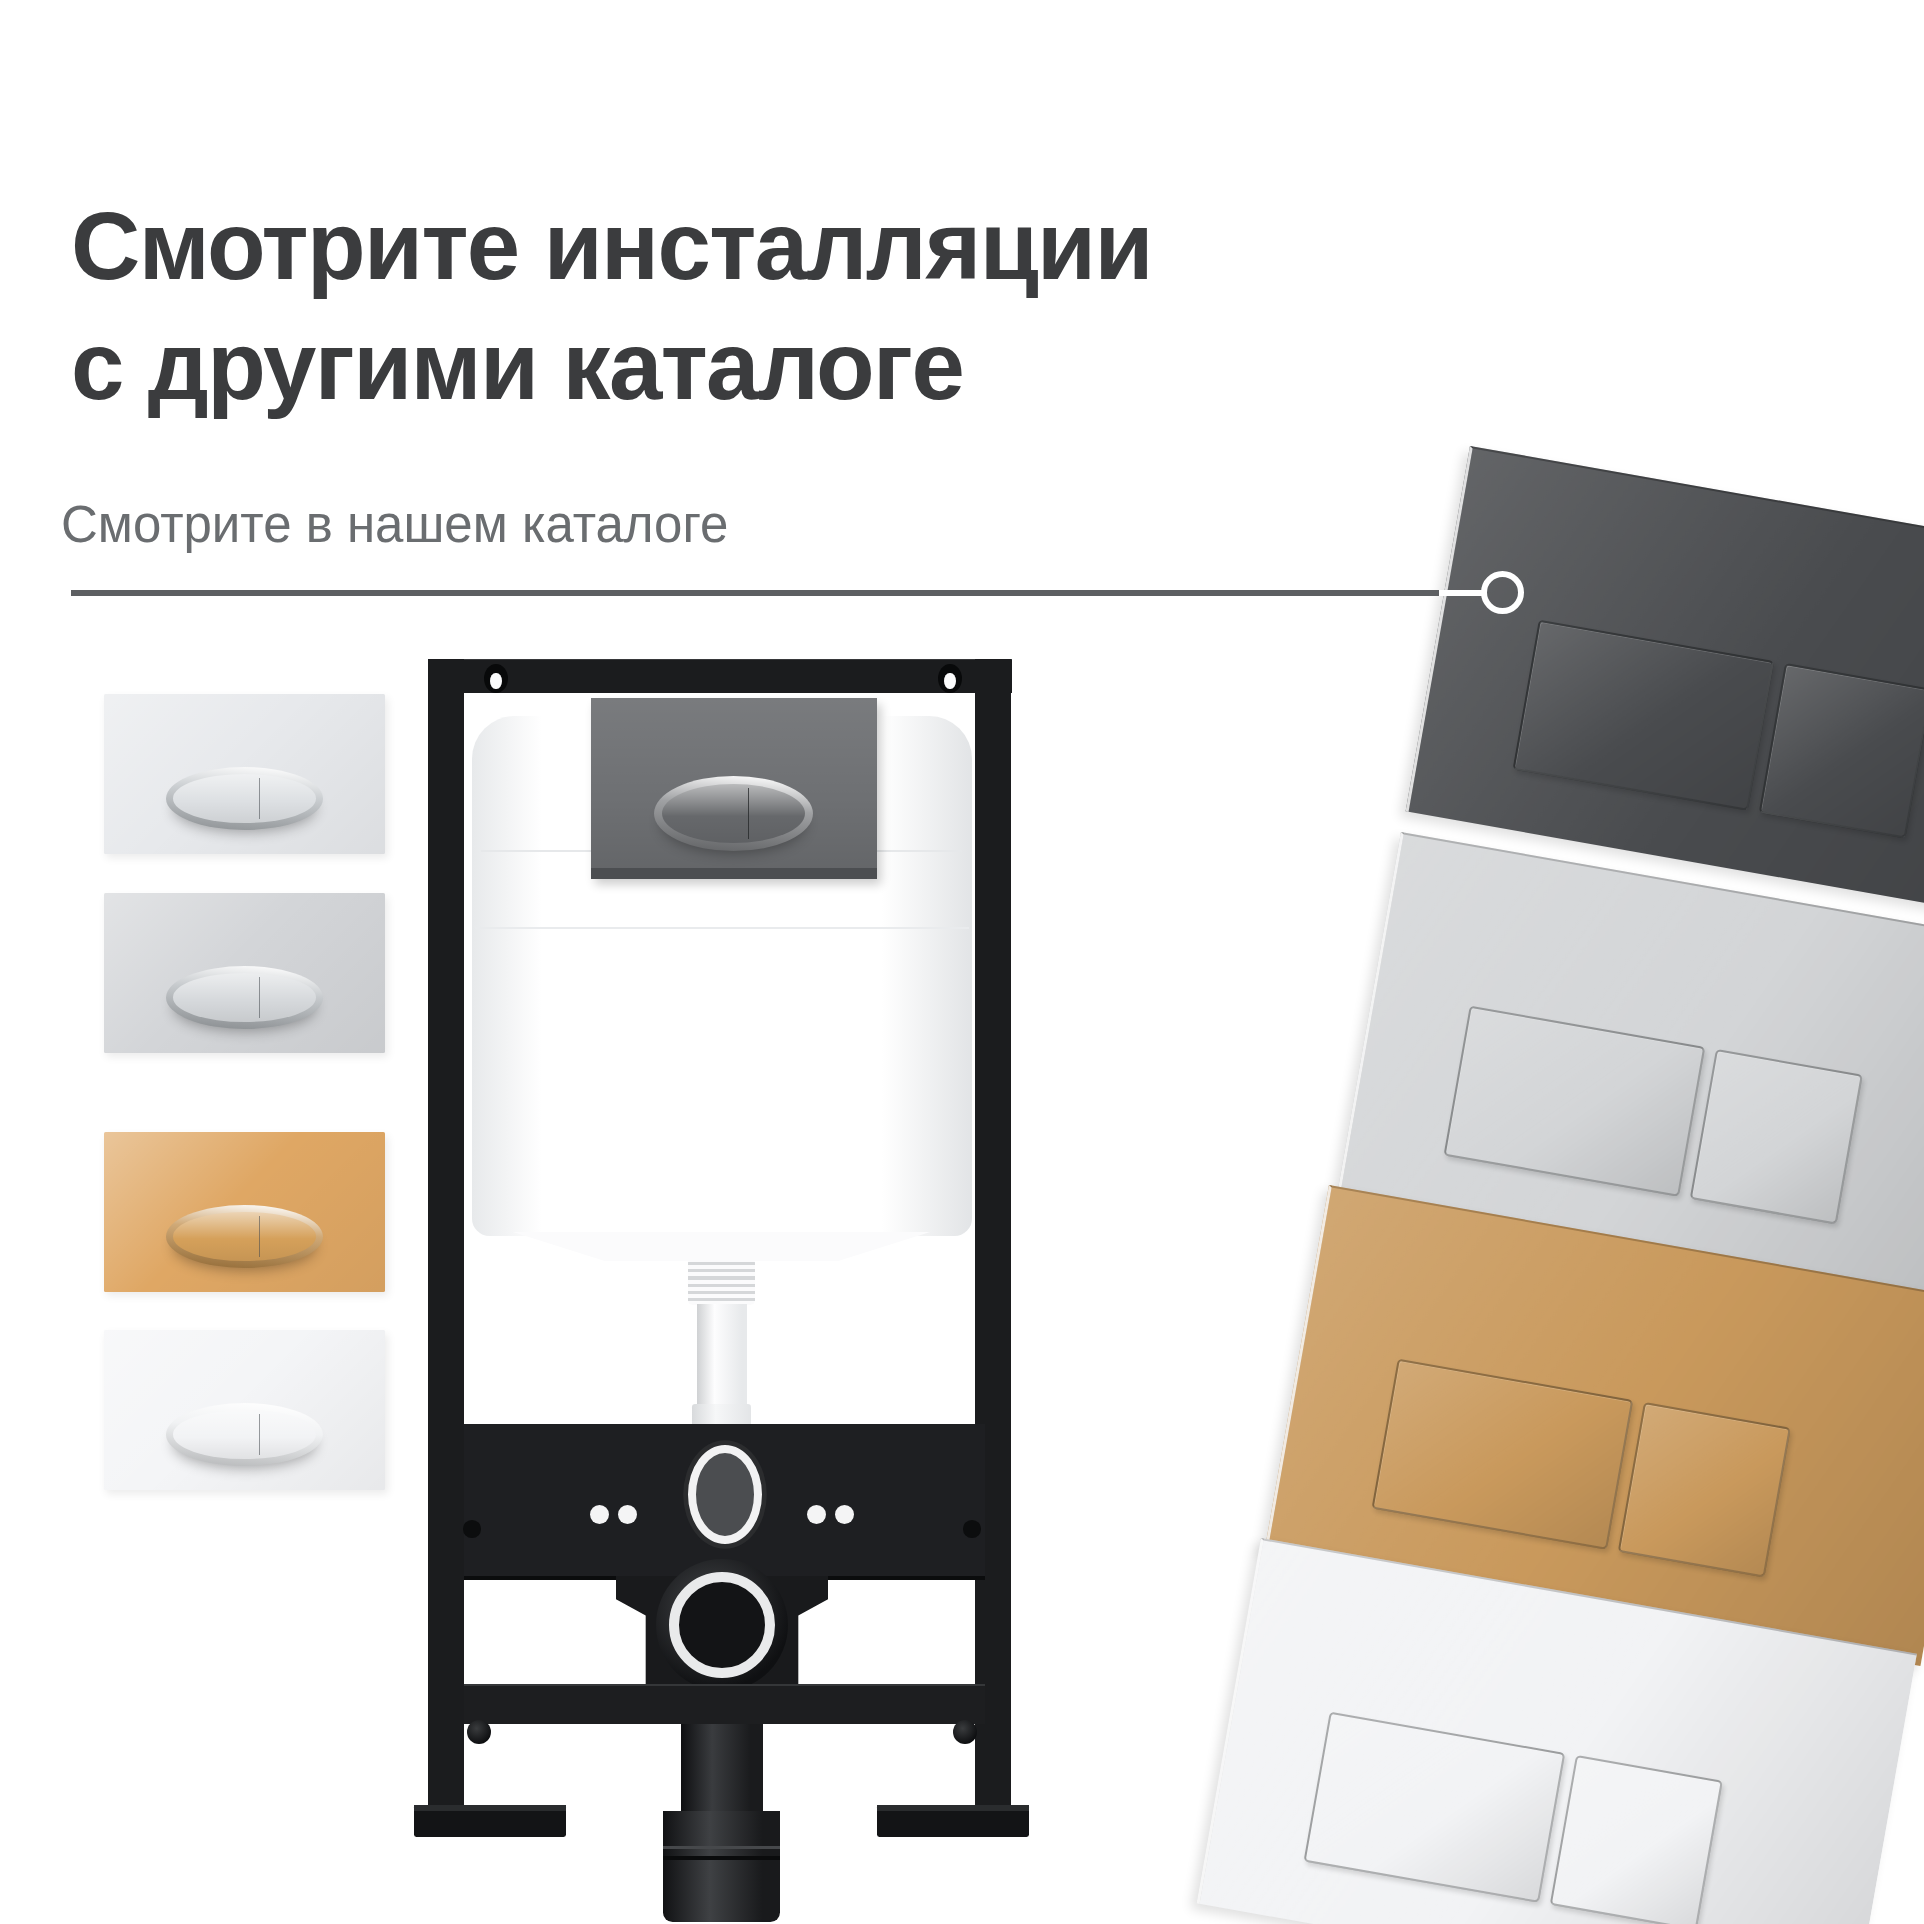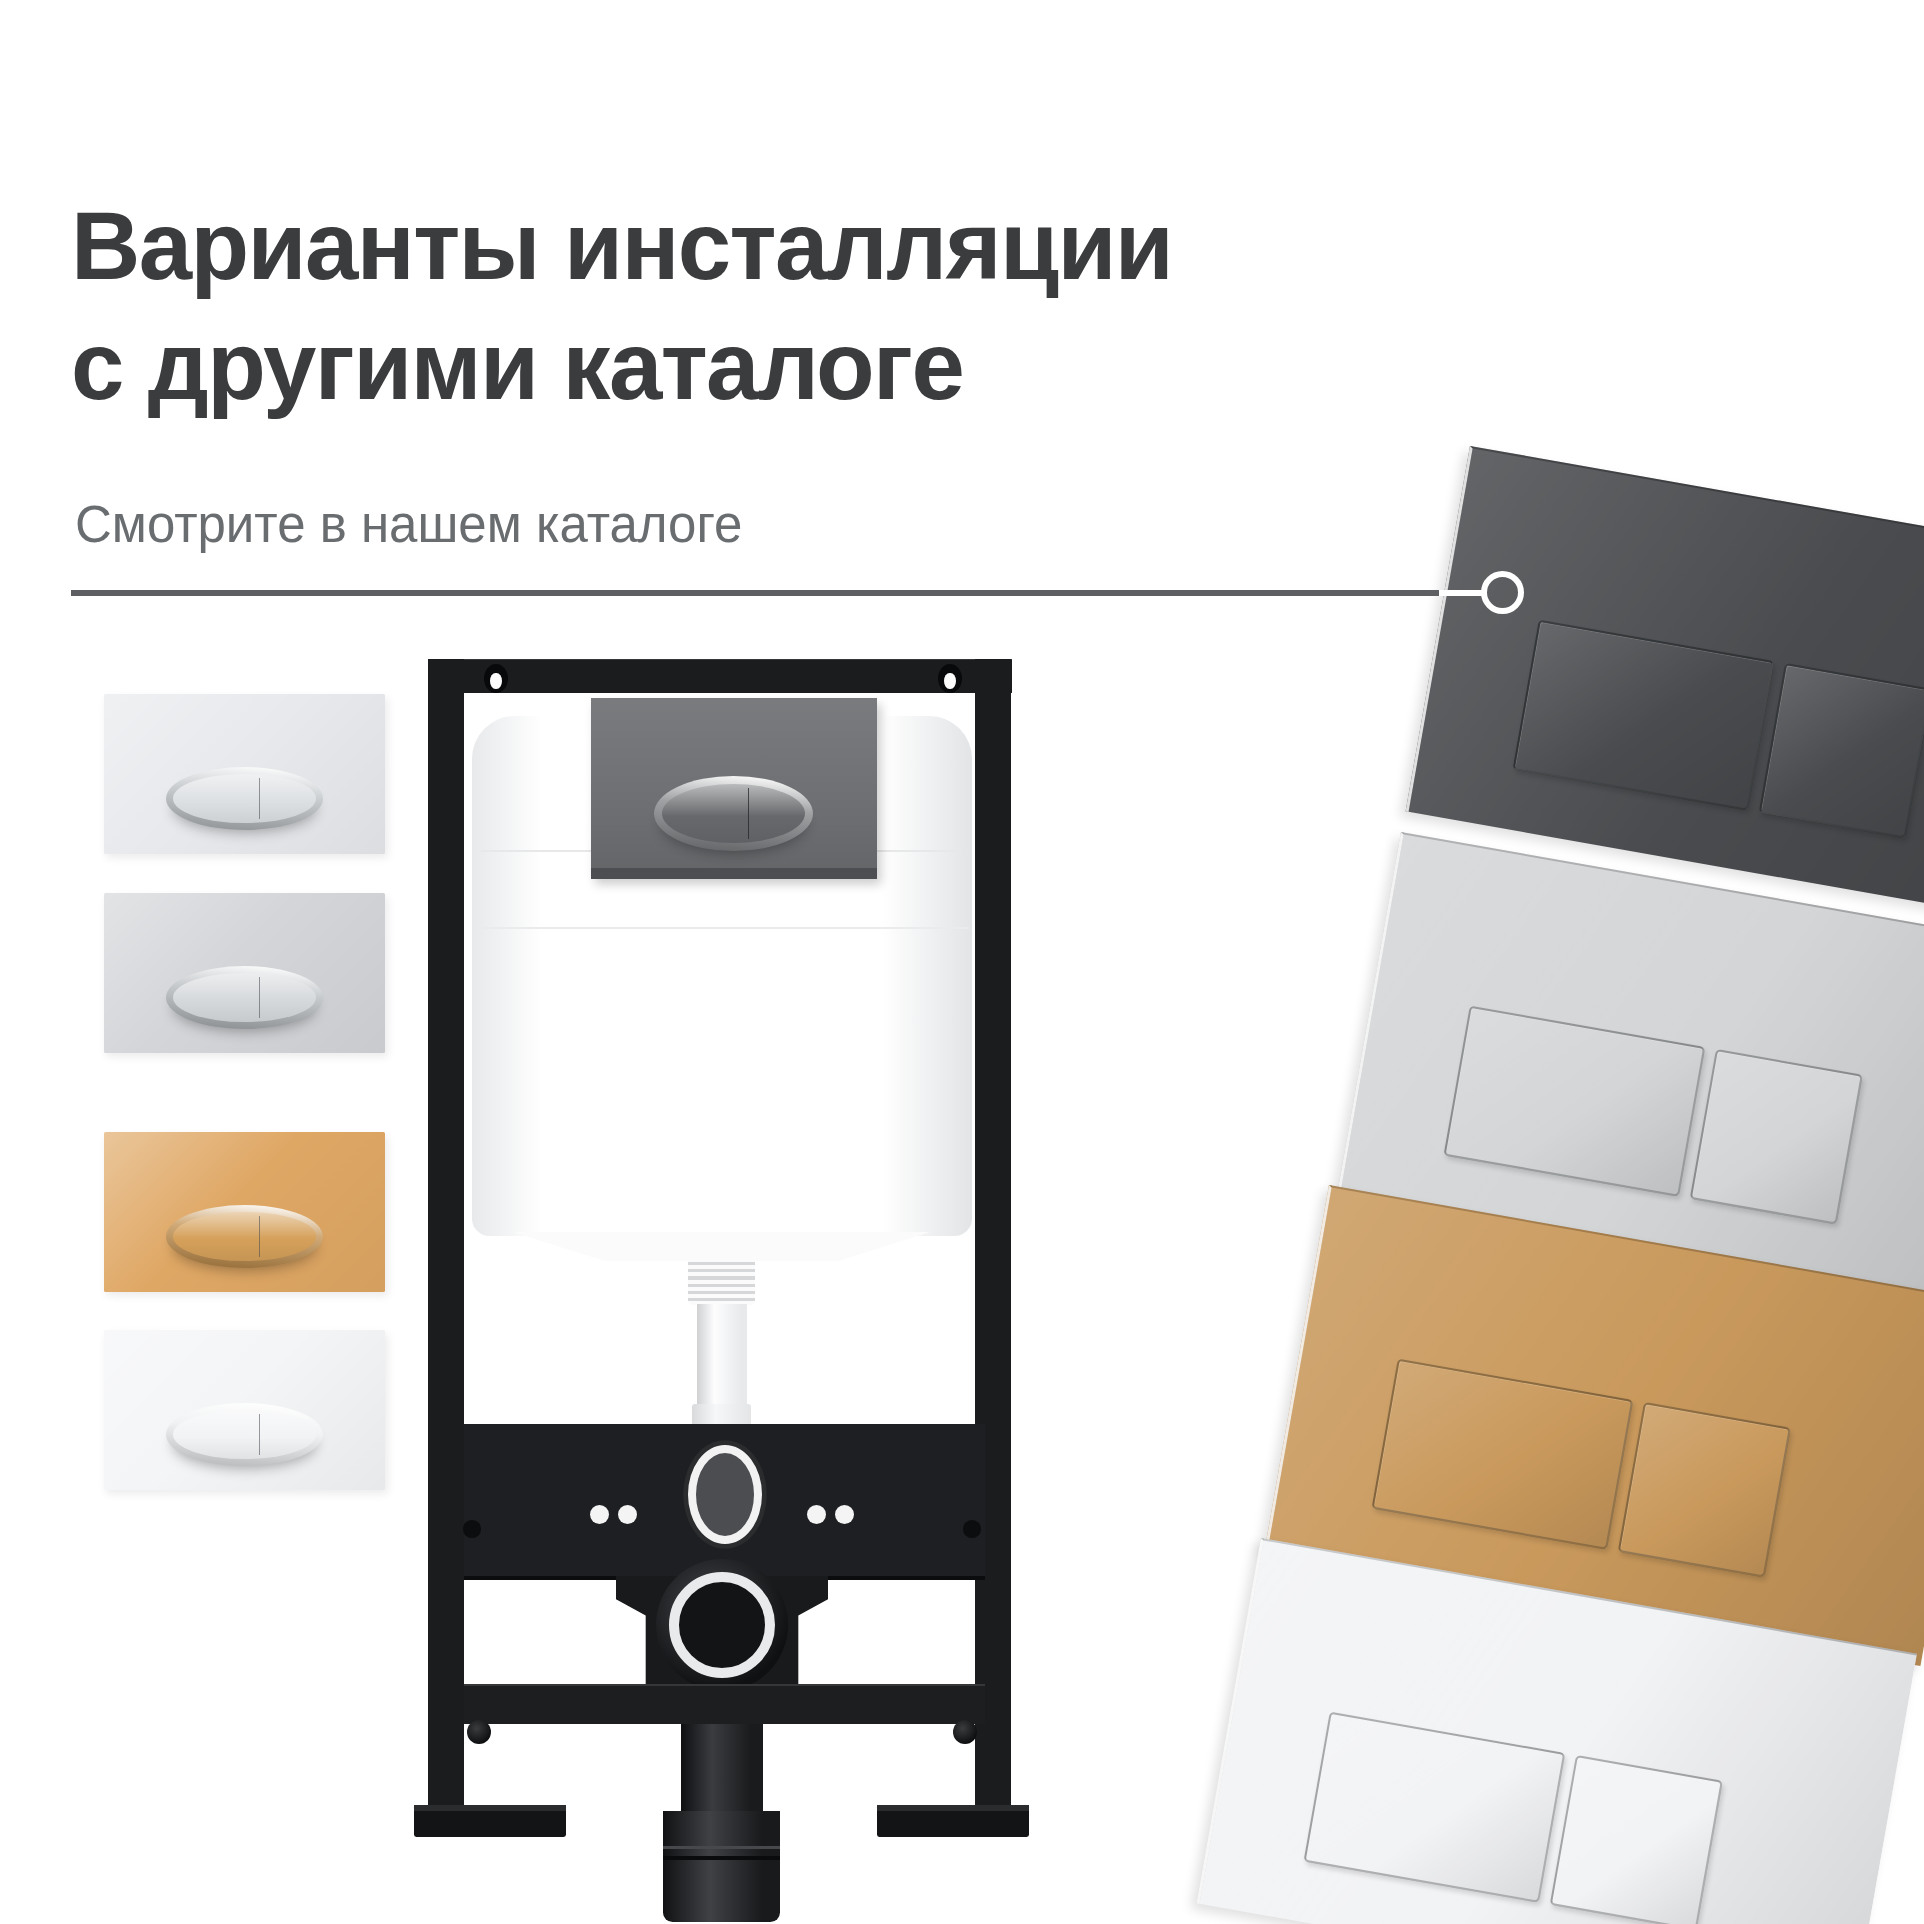--- a/index.html
+++ b/index.html
@@ -3,21 +3,21 @@
 <meta charset="utf-8">
 <style>
   html,body{margin:0;padding:0;background:#fff;}
   .canvas{position:relative;width:1925px;height:1925px;overflow:hidden;background:#ffffff;
           font-family:"Liberation Sans",sans-serif;}
   .abs{position:absolute;}
 
   
   .title{left:71px;top:186px;font-size:96px;line-height:120px;font-weight:700;
          color:#3b3c3e;letter-spacing:-1.6px;z-index:4;}
-  .subtitle{left:75px;top:496px;font-size:51px;line-height:58px;font-weight:400;
+  .subtitle{left:61px;top:496px;font-size:51px;line-height:58px;font-weight:400;
             color:#6a6d70;letter-spacing:0;z-index:4;}
 
   
   .callout-line-dark{left:71px;top:590px;width:1368px;height:5.6px;background:var(--c,#5d5f62);z-index:6;}
   .callout-line-light{left:1439px;top:590px;width:45px;height:5.6px;background:var(--c,#ffffff);z-index:6;}
   .callout-circle{left:1481px;top:571px;width:43px;height:43px;border-radius:50%;
                   border:6.4px solid var(--c,#ffffff);background:transparent;z-index:6;box-sizing:border-box;}
 
   
   .lplate{left:104px;width:281px;height:160px;background-color:var(--p);
@@ -112,21 +112,21 @@
         box-shadow:inset 0.8px 0.8px 0 rgba(255,255,255,.18),2.4px 3.2px 4.8px rgba(0,0,0,.14);}
   .rbtn-big{left:95px;top:157px;width:239px;height:152px;}
   .rbtn-small{left:345px;top:157px;width:149px;height:152px;}
 </style>
 </head>
 <body>
 
 <div class="canvas">
 
   <div class="abs title">
-    <div>Варианты инсталляции</div>
+    <div>Смотрите инсталляции</div>
     <div>с другими каталоге</div>
   </div>
   <div class="abs subtitle">Смотрите в нашем каталоге</div>
 
   <div class="abs callout-line-dark" style="--c: #5d5f62;"></div>
   <div class="abs callout-line-light" style="--c: #ffffff;"></div>
   <div class="abs callout-circle" style="--c: #ffffff;"></div>
 
   <div class="abs lplate lp1" style="--p: #e7e9ec; --ring: #b9bec2; --face: #dde0e3;">
     <div class="oval">

